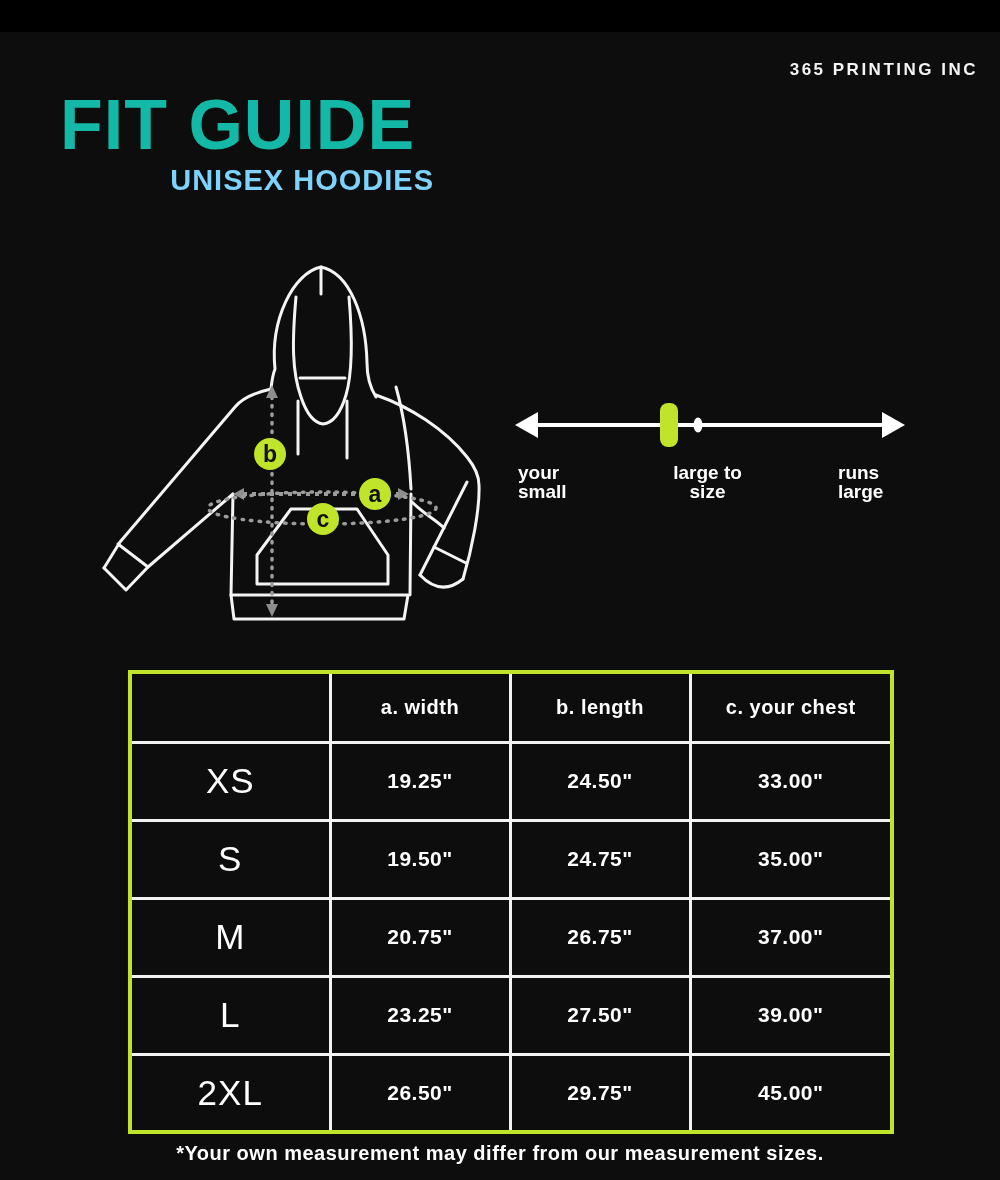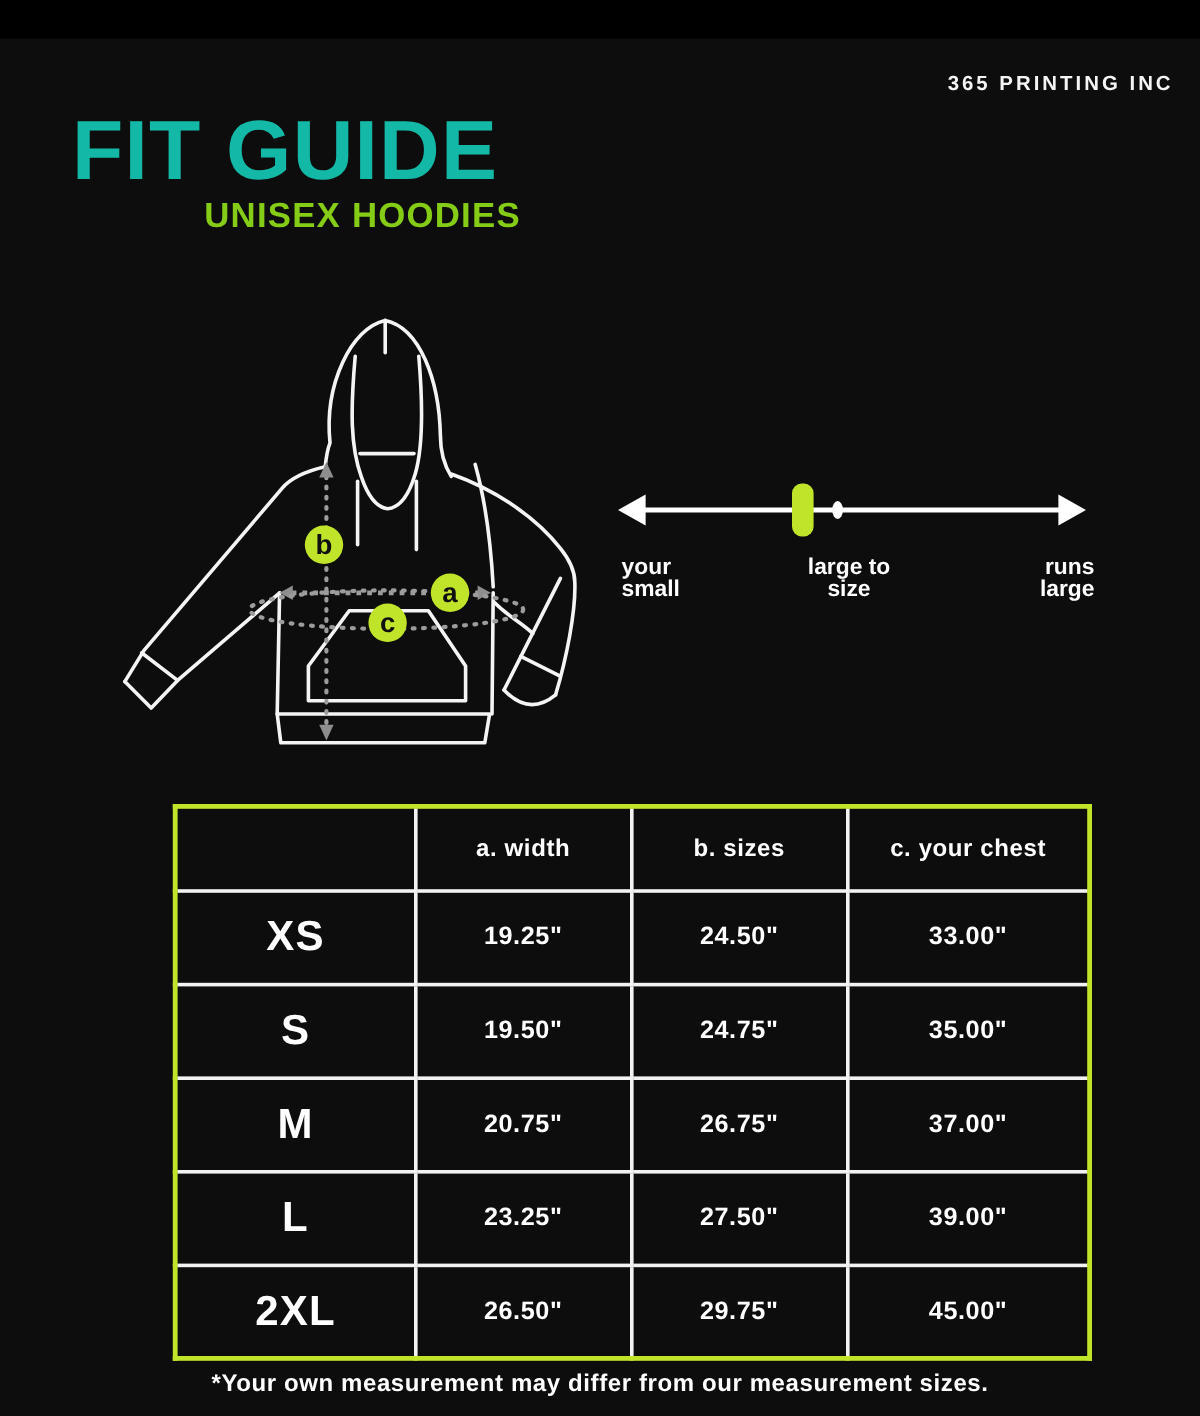--- a/index.html
+++ b/index.html
@@ -10,45 +10,45 @@
   .brand{
     position:absolute;top:28px;right:22px;font-size:17px;font-weight:800;
     letter-spacing:2.5px;color:#f4f4f4;white-space:nowrap;
   }
   .title-block{position:absolute;left:60px;top:58px;width:374px;}
   .title{
     margin:0;font-size:70px;line-height:1.0;font-weight:800;letter-spacing:1px;
     color:#14b8a6;white-space:nowrap;
   }
   .subtitle{
-    margin-top:4px;text-align:right;font-size:29px;font-weight:800;letter-spacing:1px;color:#84cc16;
+    margin-top:4px;text-align:right;font-size:29px;font-weight:800;letter-spacing:1px;color:#7dd3fc;
     white-space:nowrap;
   }
   .hoodie-wrap{position:absolute;left:95px;top:225px;width:400px;height:390px;}
   .fit-scale{position:absolute;left:505px;top:360px;width:430px;height:115px;}
   .fit-scale svg{position:absolute;left:0;top:0;}
   .scale-label{
     position:absolute;top:72px;font-size:19px;font-weight:800;line-height:0.98;color:#fff;
   }
   .scale-label.left{left:13px;width:62px;text-align:left;}
   .scale-label.center{left:150px;width:105px;text-align:center;}
-  .scale-label.right{left:333px;width:74px;text-align:right;}
+  .scale-label.right{left:333px;width:74px;text-align:left;}
   .size-table{
-    position:absolute;left:144px;top:638px;width:762px;height:464px;
+    position:absolute;left:128px;top:638px;width:762px;height:464px;
     border-collapse:collapse;table-layout:fixed;
     border:4px solid #bfe42a;background:#0d0d0d;
   }
   .size-table th,.size-table td{
     border:3px solid #f2f2f2;text-align:center;vertical-align:middle;
     color:#fff;padding:0;
   }
   .size-table thead tr{height:70px;}
   .size-table tbody tr{height:65px;}
   .col-head{font-size:20px;font-weight:800;letter-spacing:0.5px;}
-  .size-cell{font-size:35px;font-weight:700;letter-spacing:1px;}
+  .size-cell{font-size:35px;font-weight:400;letter-spacing:1px;}
   .val-cell{font-size:21px;font-weight:800;letter-spacing:0.5px;}
   .footnote{
     position:absolute;left:0;top:1110px;width:1000px;text-align:center;
     font-size:20px;font-weight:800;letter-spacing:0.5px;color:#fff;
   }
 </style>
 </head>
 <body>
 
 <div class="page">
@@ -138,21 +138,21 @@
     <colgroup>
         <col style="width:200px">
         <col style="width:180px">
         <col style="width:180px">
         <col style="width:202px">
       </colgroup>
     <thead>
       <tr>
         <th class="col-head"></th>
         <th class="col-head">a. width</th>
-        <th class="col-head">b. sizes</th>
+        <th class="col-head">b. length</th>
         <th class="col-head">c. your chest</th>
       </tr>
     </thead>
     <tbody>
       <tr>
         <th class="size-cell">XS</th>
         <td class="val-cell">19.25"</td>
         <td class="val-cell">24.50"</td>
         <td class="val-cell">33.00"</td>
       </tr>

